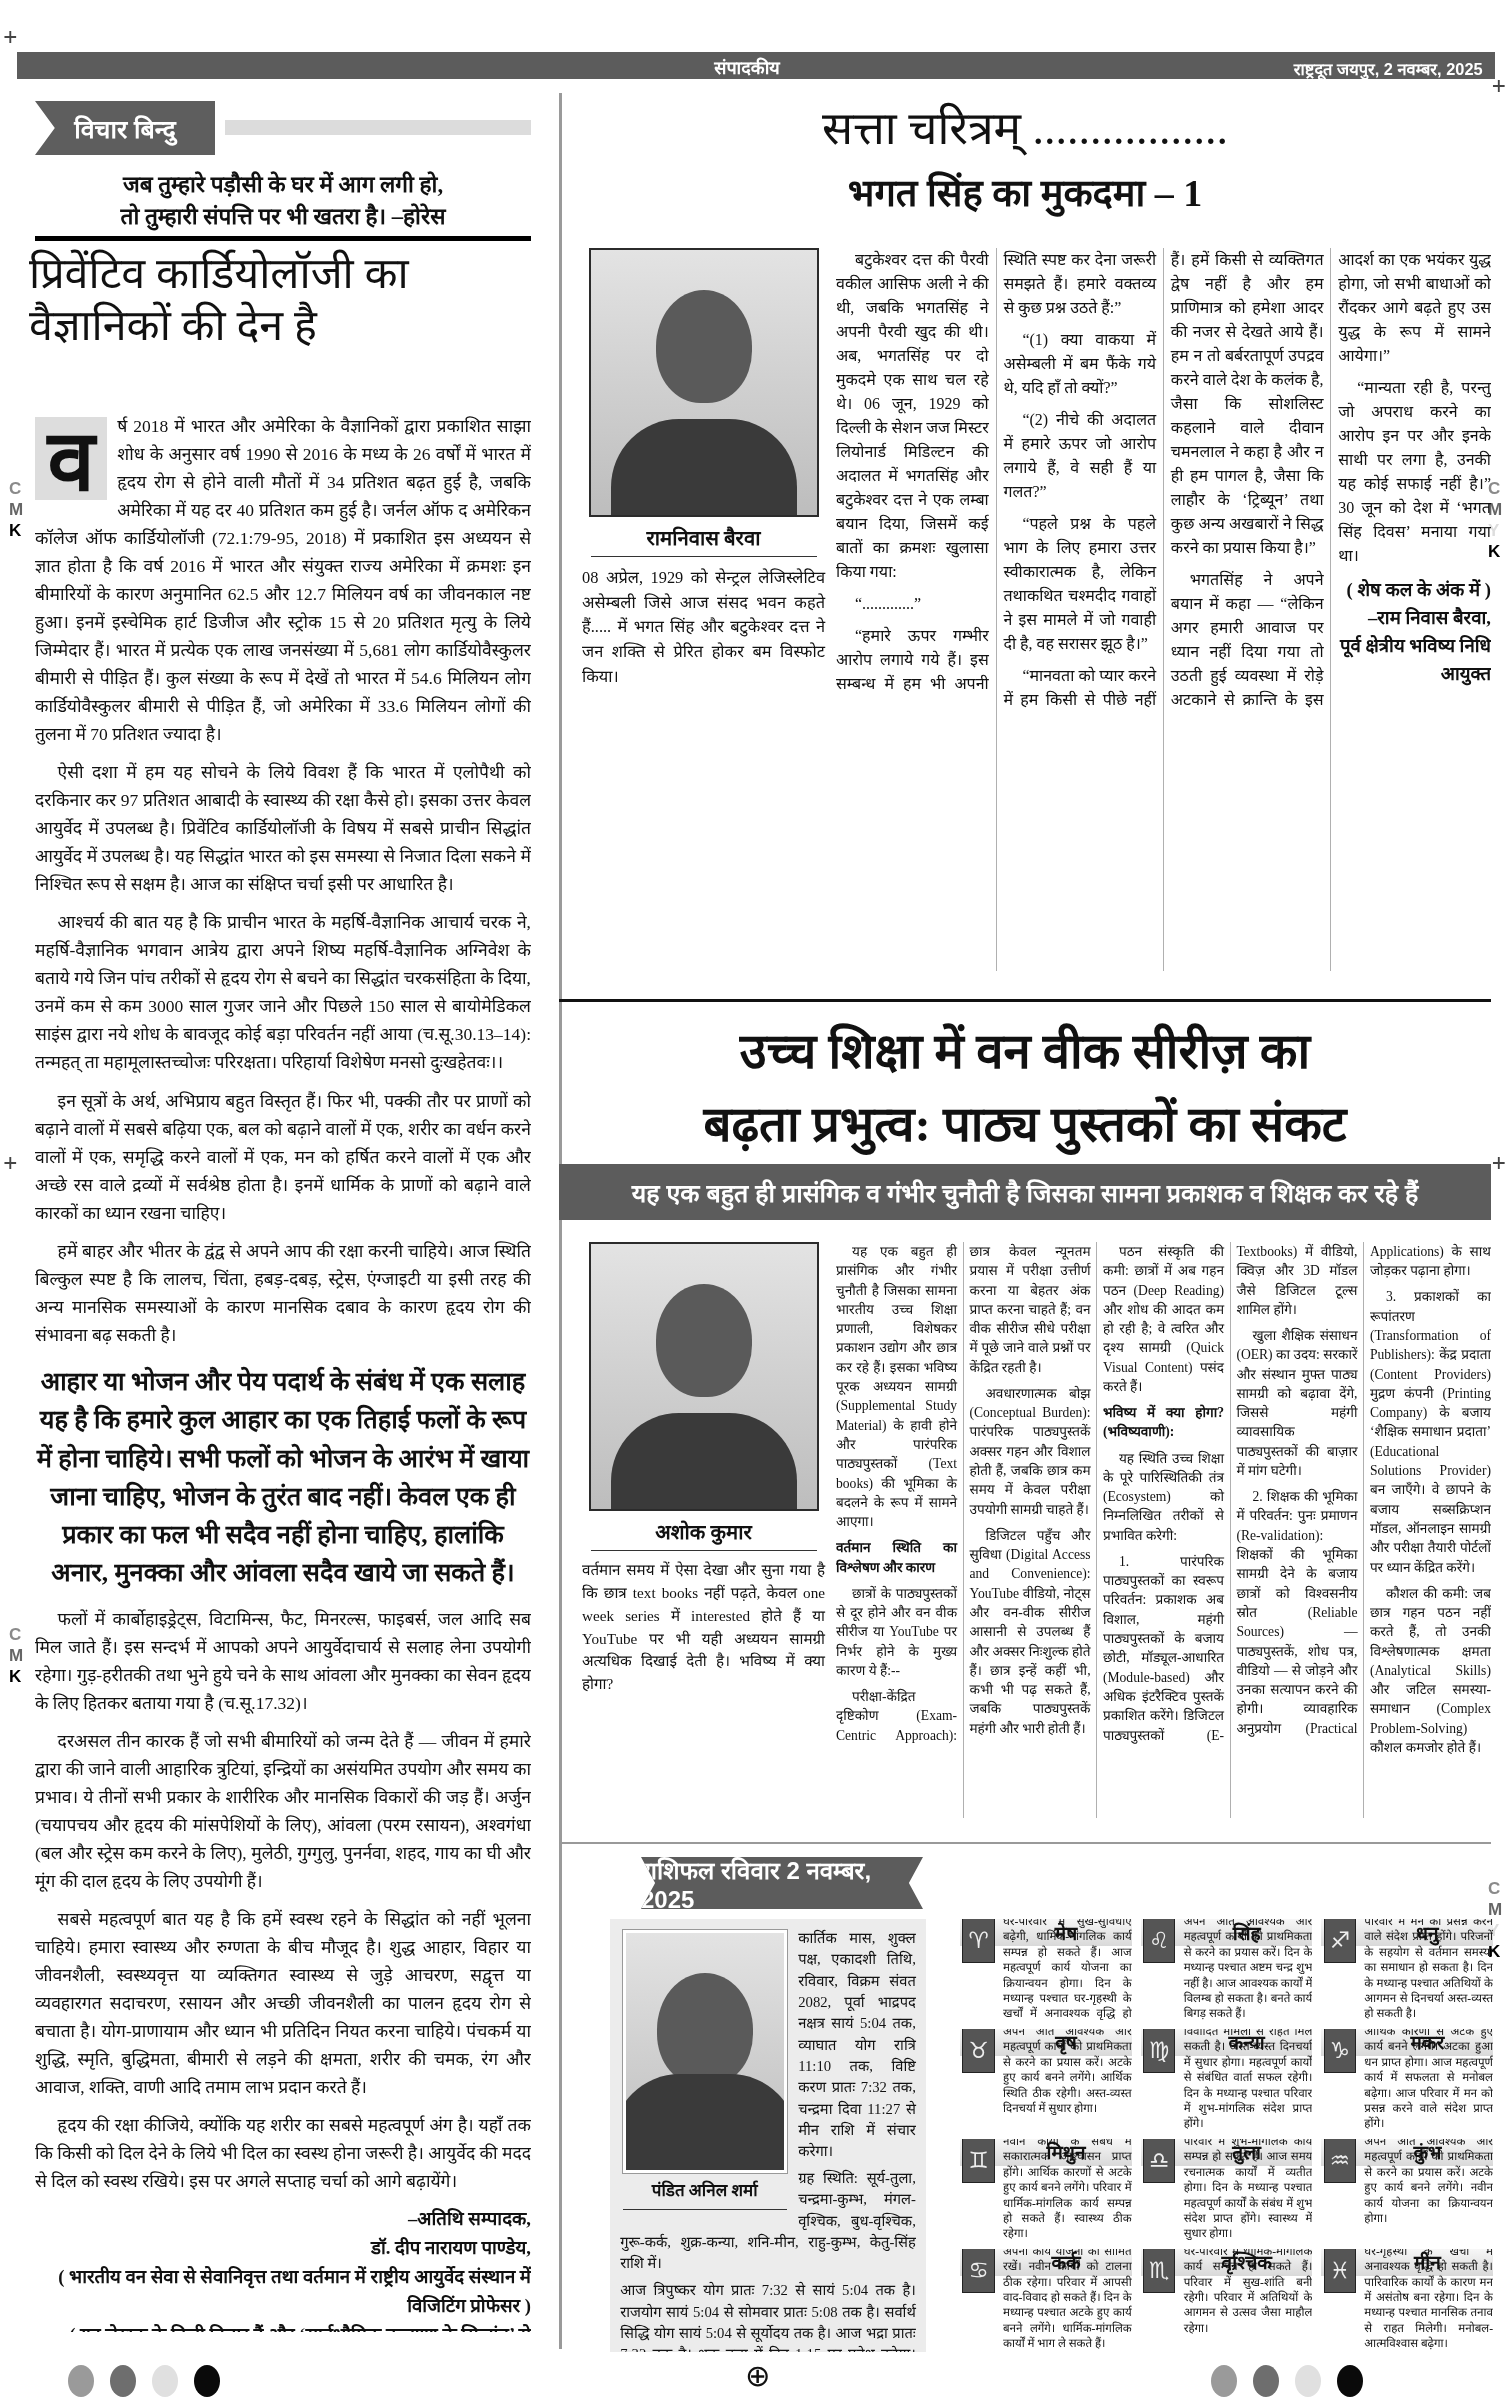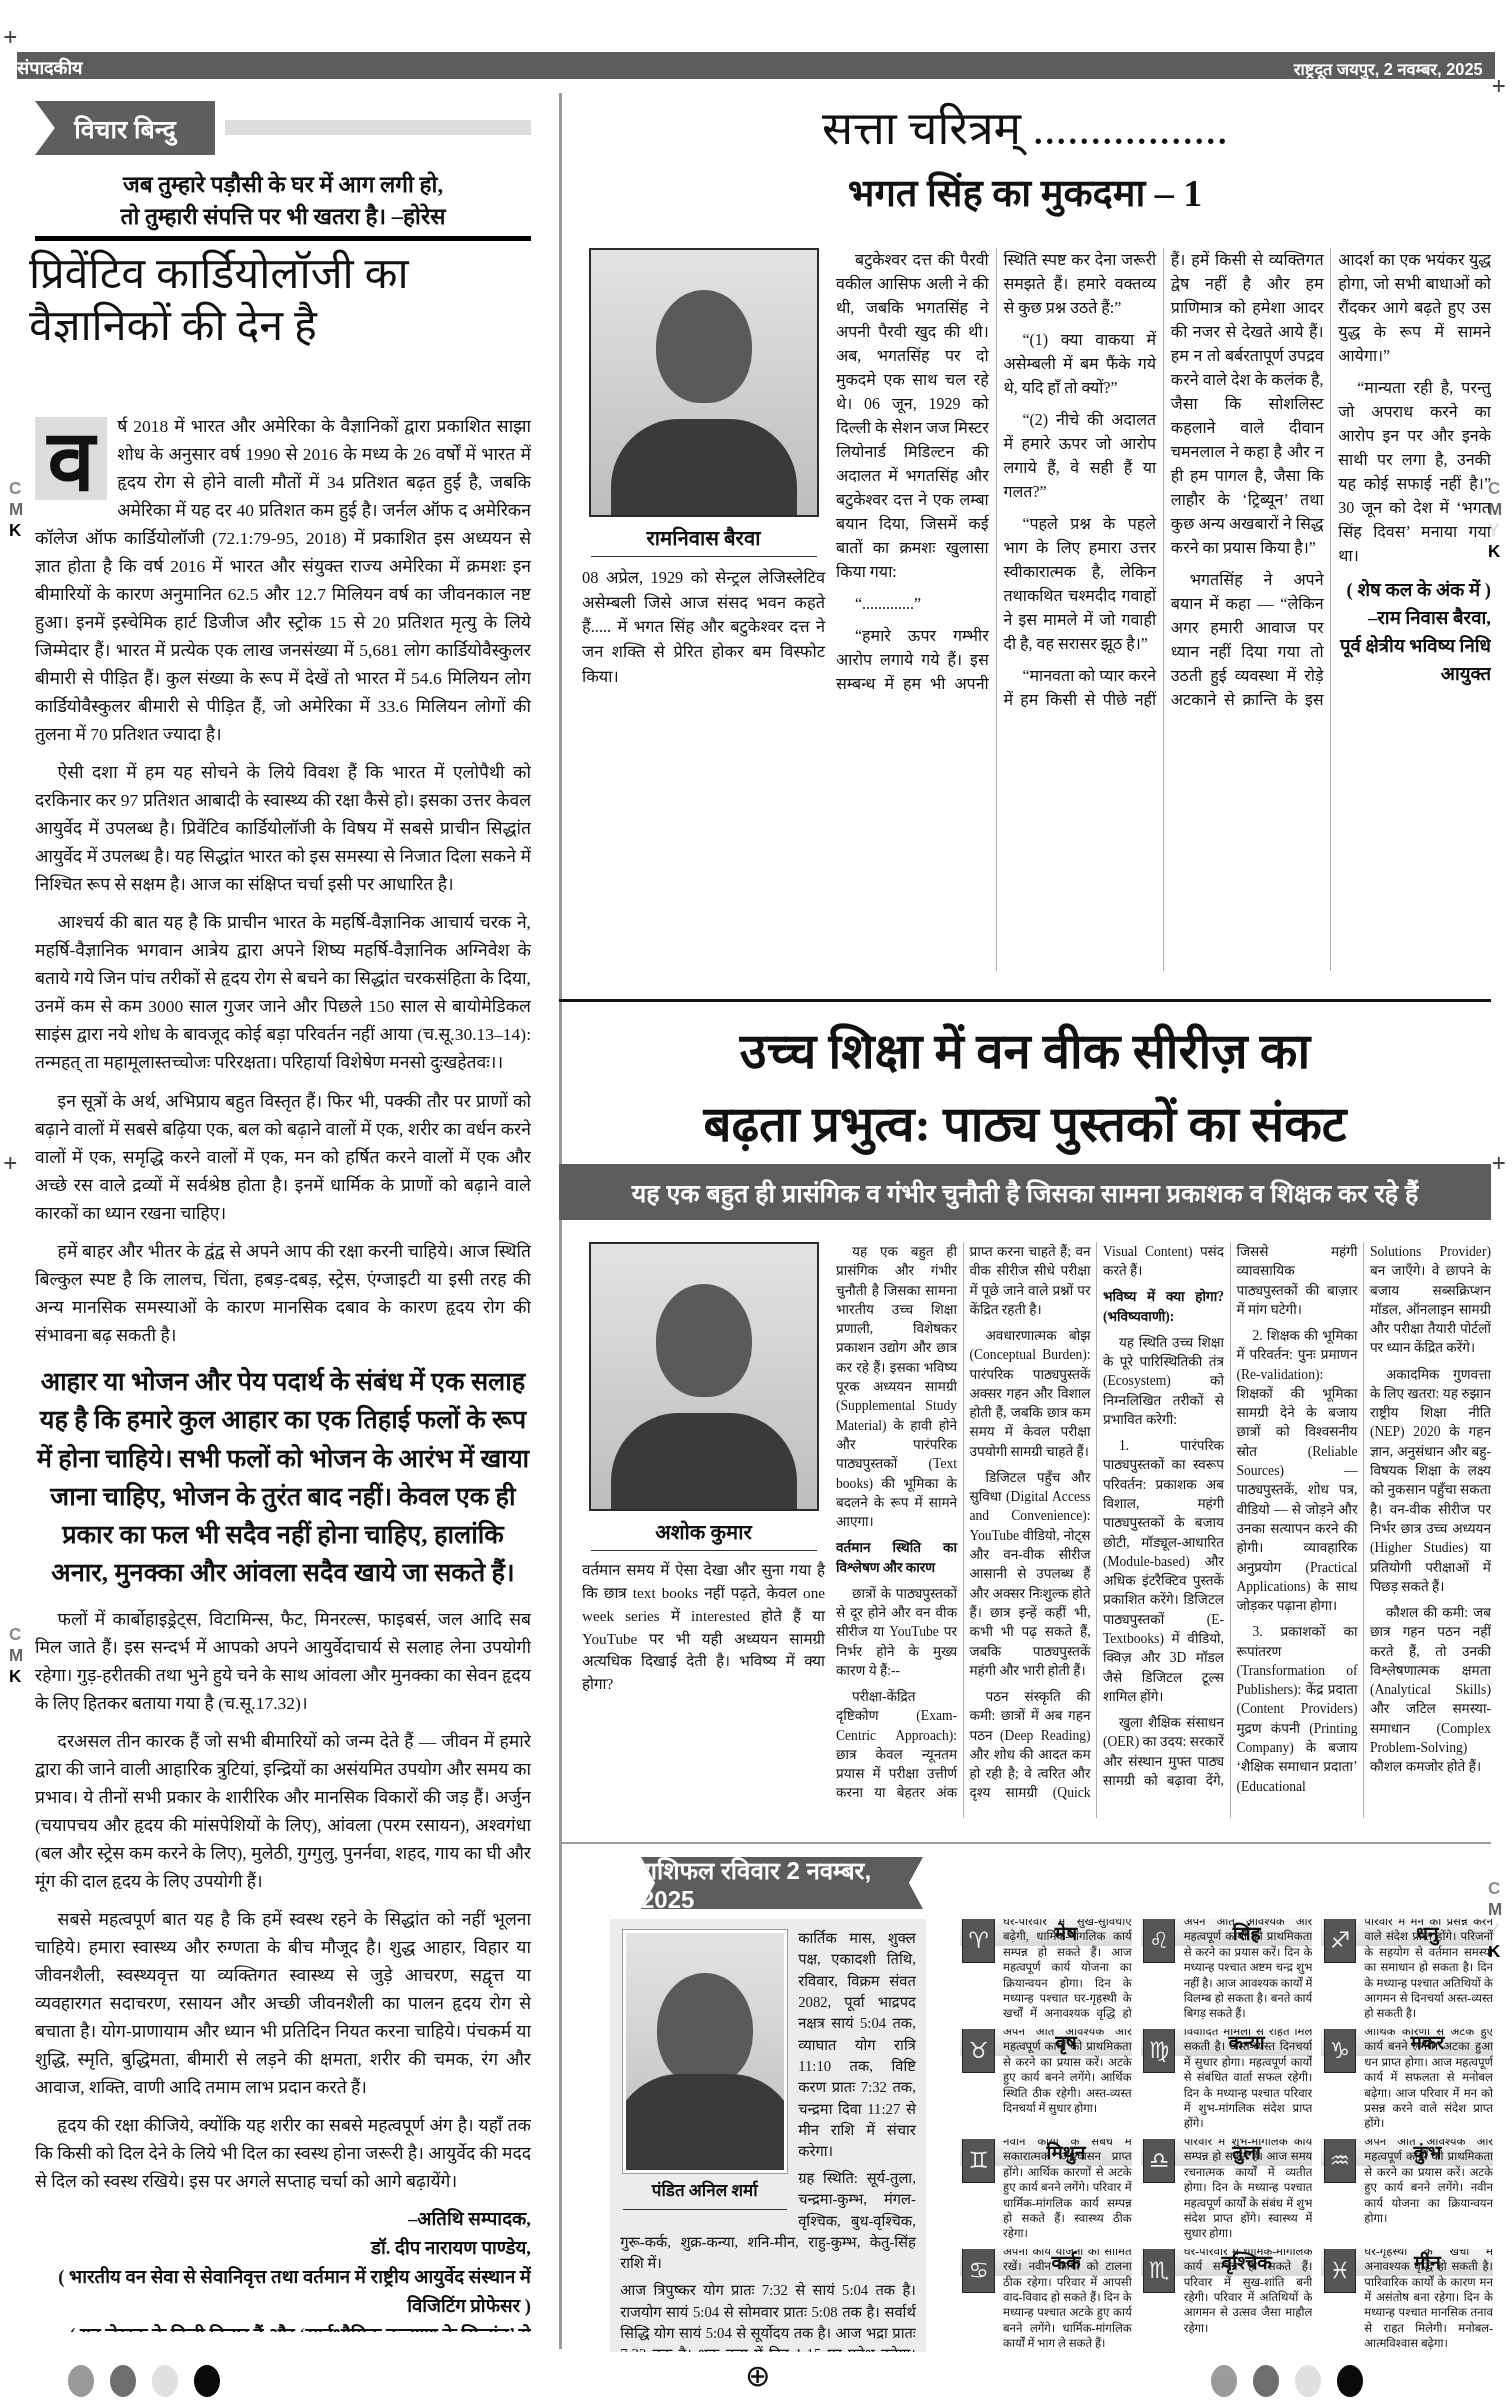--- a/index.html
+++ b/index.html
@@ -1,20 +1,20 @@
 <!DOCTYPE html>
 <html lang="hi" style="font-size:9px"><head>
 <meta charset="utf-8">
 <style>
   html,body{margin:0;padding:0;background:#ffffff;}
   body{width:1512px;height:2401px;position:relative;font-family:"Liberation Serif","DejaVu Sans",serif;color:#111;}
   .abs{position:absolute;}
   
   .header-bar{left:17px;top:52px;width:1478px;height:27px;background:#5c5c5c;color:#fff;}
-  .header-center{left:0;right:18px;top:3.4px;text-align:left;font-weight:bold;font-size:18px;font-family:"Liberation Sans",sans-serif;}
+  .header-center{left:0;right:18px;top:3.4px;text-align:center;font-weight:bold;font-size:18px;font-family:"Liberation Sans",sans-serif;}
   .header-date{right:12.4px;top:4.5px;font-weight:bold;font-size:16.4px;font-family:"Liberation Sans",sans-serif;}
   
   .thought-tag{left:35px;top:101px;width:180px;height:54px;background:#5e5e5e;color:#fff;font-weight:bold;font-size:25px;
     display:flex;align-items:center;justify-content:center;clip-path:polygon(0% 0%,100% 0%,100% 100%,0% 100%,11% 50%);
     font-family:"Liberation Sans",sans-serif;}
   .thought-line{left:225px;top:120px;width:306px;height:14.7px;background:#dcdcdc;}
   .quote{left:35px;top:169px;width:496px;text-align:center;font-weight:bold;font-size:22.6px;line-height:1.4;}
   .rule-thick{left:35px;top:236px;width:496px;height:4.5px;background:#000;}
   
   .card-head{left:29px;top:248px;width:496px;text-align:left;font-weight:normal;font-size:43px;line-height:1.22;}
@@ -190,21 +190,20 @@
   <p>परीक्षा-केंद्रित दृष्टिकोण (Exam-Centric Approach): छात्र केवल न्यूनतम प्रयास में परीक्षा उत्तीर्ण करना या बेहतर अंक प्राप्त करना चाहते हैं; वन वीक सीरीज सीधे परीक्षा में पूछे जाने वाले प्रश्नों पर केंद्रित रहती है।</p>
   <p>अवधारणात्मक बोझ (Conceptual Burden): पारंपरिक पाठ्यपुस्तकें अक्सर गहन और विशाल होती हैं, जबकि छात्र कम समय में केवल परीक्षा उपयोगी सामग्री चाहते हैं।</p>
   <p>डिजिटल पहुँच और सुविधा (Digital Access and Convenience): YouTube वीडियो, नोट्स और वन-वीक सीरीज आसानी से उपलब्ध हैं और अक्सर निःशुल्क होते हैं। छात्र इन्हें कहीं भी, कभी भी पढ़ सकते हैं, जबकि पाठ्यपुस्तकें महंगी और भारी होती हैं।</p>
   <p>पठन संस्कृति की कमी: छात्रों में अब गहन पठन (Deep Reading) और शोध की आदत कम हो रही है; वे त्वरित और दृश्य सामग्री (Quick Visual Content) पसंद करते हैं।</p>
   <p class="sub">भविष्य में क्या होगा? (भविष्यवाणी):</p>
   <p>यह स्थिति उच्च शिक्षा के पूरे पारिस्थितिकी तंत्र (Ecosystem) को निम्नलिखित तरीकों से प्रभावित करेगी:</p>
   <p>1. पारंपरिक पाठ्यपुस्तकों का स्वरूप परिवर्तन: प्रकाशक अब विशाल, महंगी पाठ्यपुस्तकों के बजाय छोटी, मॉड्यूल-आधारित (Module-based) और अधिक इंटरैक्टिव पुस्तकें प्रकाशित करेंगे। डिजिटल पाठ्यपुस्तकों (E-Textbooks) में वीडियो, क्विज़ और 3D मॉडल जैसे डिजिटल टूल्स शामिल होंगे।</p>
   <p>खुला शैक्षिक संसाधन (OER) का उदय: सरकारें और संस्थान मुफ्त पाठ्य सामग्री को बढ़ावा देंगे, जिससे महंगी व्यावसायिक पाठ्यपुस्तकों की बाज़ार में मांग घटेगी।</p>
   <p>2. शिक्षक की भूमिका में परिवर्तन: पुनः प्रमाणन (Re-validation): शिक्षकों की भूमिका सामग्री देने के बजाय छात्रों को विश्वसनीय स्रोत (Reliable Sources) — पाठ्यपुस्तकें, शोध पत्र, वीडियो — से जोड़ने और उनका सत्यापन करने की होगी। व्यावहारिक अनुप्रयोग (Practical Applications) के साथ जोड़कर पढ़ाना होगा।</p>
   <p>3. प्रकाशकों का रूपांतरण (Transformation of Publishers): केंद्र प्रदाता (Content Providers) मुद्रण कंपनी (Printing Company) के बजाय ‘शैक्षिक समाधान प्रदाता’ (Educational Solutions Provider) बन जाएँगे। वे छापने के बजाय सब्सक्रिप्शन मॉडल, ऑनलाइन सामग्री और परीक्षा तैयारी पोर्टलों पर ध्यान केंद्रित करेंगे।</p>
-  <p>अकादमिक गुणवत्ता के लिए खतरा: यह रुझान राष्ट्रीय शिक्षा नीति (NEP) 2020 के गहन ज्ञान, अनुसंधान और बहु-विषयक शिक्षा के लक्ष्य को नुकसान पहुँचा सकता है। वन-वीक सीरीज पर निर्भर छात्र उच्च अध्ययन (Higher Studies) या प्रतियोगी परीक्षाओं में पिछड़ सकते हैं।</p>
   <p>कौशल की कमी: जब छात्र गहन पठन नहीं करते हैं, तो उनकी विश्लेषणात्मक क्षमता (Analytical Skills) और जटिल समस्या-समाधान (Complex Problem-Solving) कौशल कमजोर होते हैं।</p>
 
 </div>
 
 <div class="abs" style="left:559px;top:1842px;width:932px;height:1.7px;background:#999;"></div>
 <div class="abs ribbon">राशिफल रविवार 2 नवम्बर, 2025</div>
 
 <div class="abs panel">
   <div class="pwrap">
     <div class="photo"></div>

